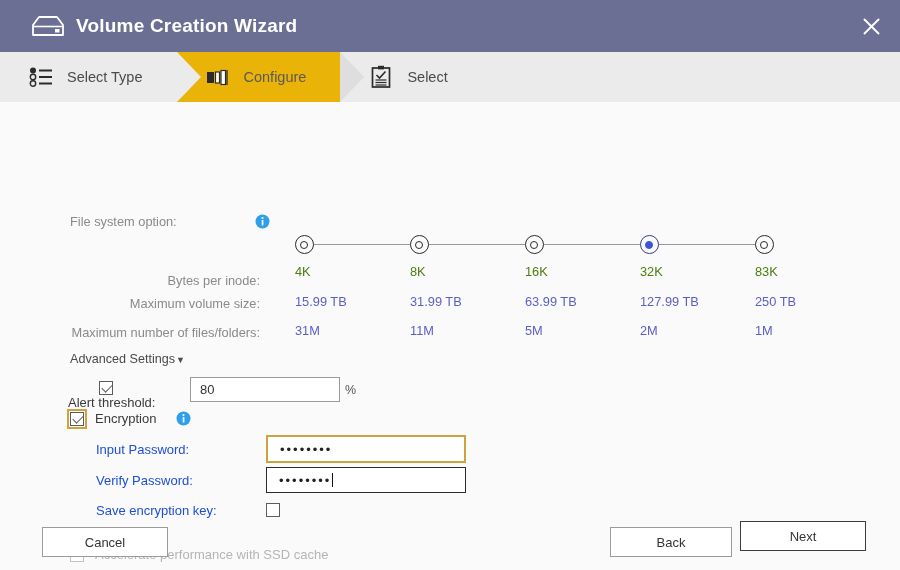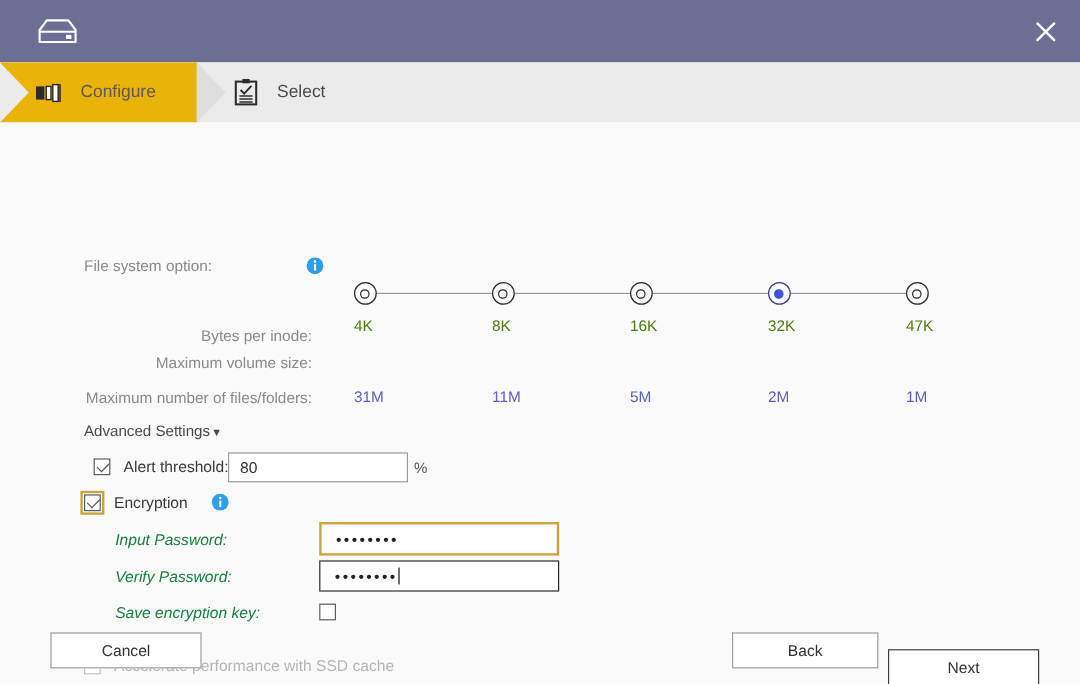--- a/index.html
+++ b/index.html
@@ -58,21 +58,21 @@
   .step-label { white-space: nowrap; }
 
   
   .content { position: relative; height: 417px; background: #fafafa; }
 
   .row-fs {
     position: absolute; left: 70px; top: 112px;
     display: flex; align-items: center; gap: 28px;
   }
   .lbl-muted { color: #8a8a8a; font-size: 12.8px; white-space: nowrap; }
-  .lbl-dark  { color: #15803d; font-size: 13px; white-space: nowrap; font-style: italic; }
+  .lbl-dark  { color: #1d4ed8; font-size: 13px; white-space: nowrap; }
   .info-icon { width: 15px; height: 15px; margin-left: 50px; cursor: pointer; }
 
   .row-inode {
     position: absolute; left: 70px; top: 133px;
     width: 190px; text-align: right; margin-top: 36px;
   }
 
   
   .slider { position: absolute; left: 280px; top: 133px; width: 510px; height: 20px; }
   .track {
@@ -126,21 +126,21 @@
     border-bottom: 1.7px solid #5c5c5c; transform: rotate(-45deg);
     top: 2px; left: 1.5px;
   }
   .cbox.disabled { border-color: #c2c2c2; cursor: default; }
   .cbox.focusring { outline: 2px solid #cda43c; outline-offset: 1px; }
 
   .ck-row { position: absolute; display: flex; align-items: center; }
   .ck-row .ck-label { margin-left: 11px; font-size: 13px; color: #3a3a3a; white-space: nowrap; }
   .ck-row.disabled .ck-label { color: #b5b5b5; }
 
-  .row-alert { left: 78px; top: 279px; }
+  .row-alert { left: 57px; top: 279px; flex-direction: column; }
   .row-enc   { left: 70px; top: 309px; }
   .row-ssd   { left: 70px; top: 445px; }
 
   .inp {
     border: 1px solid #9a9a9a; background: #fff; height: 24px;
     font-family: "Liberation Sans", sans-serif; font-size: 13px;
     color: #333; padding: 0 9px; outline: none;
   }
   .alert-input { position: absolute; left: 190px; top: 275px; width: 150px; height: 25px; }
   .pct { position: absolute; left: 345px; top: 281px; font-size: 12.5px; color: #555; }
@@ -172,43 +172,57 @@
   
   .footer { position: absolute; left: 0; bottom: 0; width: 900px; height: 54px; }
   .btn {
     position: absolute; height: 30px; background: #fff;
     border: 1px solid #9b9b9b; font-family: "Liberation Sans", sans-serif;
     font-size: 13px; color: #333; cursor: pointer;
     display: flex; align-items: center; justify-content: center;
   }
   .btn-cancel { left: 42px; top: 11px; width: 126px; }
   .btn-back   { left: 610px; top: 11px; width: 122px; }
-  .btn-next   { left: 740px; top: 25px; width: 126px; border: 1.6px solid #3d3d3d; }
+  .btn-next   { left: 740px; top: 5px; width: 126px; border: 1.6px solid #3d3d3d; }
 </style>
 </head>
 <body>
 
 <div class="titlebar">
   <span class="drive-icon">
     <svg width="36" height="26" viewBox="0 0 36 26">
       <path d="M3 12 L9 4 L27 4 L33 12 L33 22 L3 22 Z" fill="none" stroke="#ffffff" stroke-width="1.8" stroke-linejoin="round"></path>
       <line x1="3" y1="13.5" x2="33" y2="13.5" stroke="#ffffff" stroke-width="1.6"></line>
       <rect x="25" y="16" width="4.5" height="3.5" fill="#ffffff"></rect>
     </svg>
   </span>
+  <span class="title-text">Volume Creation Wizard</span>
   <span class="close-btn">
     <svg width="17" height="17" viewBox="0 0 17 17">
       <line x1="1.5" y1="1.5" x2="15.5" y2="15.5" stroke="#ffffff" stroke-width="2" stroke-linecap="round"></line>
       <line x1="15.5" y1="1.5" x2="1.5" y2="15.5" stroke="#ffffff" stroke-width="2" stroke-linecap="round"></line>
     </svg>
   </span>
 </div>
 
 <div class="stepbar">
 
+  <div class="step">
+    <span class="sicon">
+      <svg width="26" height="26" viewBox="0 0 26 26">
+        <circle cx="5" cy="6.5" r="3" fill="#2b2b2b"></circle>
+        <circle cx="5" cy="13" r="2.7" fill="none" stroke="#2b2b2b" stroke-width="1.4"></circle>
+        <circle cx="5" cy="19.5" r="2.7" fill="none" stroke="#2b2b2b" stroke-width="1.4"></circle>
+        <line x1="11" y1="6.5" x2="24" y2="6.5" stroke="#2b2b2b" stroke-width="2"></line>
+        <line x1="11" y1="13" x2="24" y2="13" stroke="#2b2b2b" stroke-width="2"></line>
+        <line x1="11" y1="19.5" x2="24" y2="19.5" stroke="#2b2b2b" stroke-width="2"></line>
+      </svg>
+    </span>
+    <span class="step-label">Select Type</span>
+  </div>
 
   <div class="step active">
     <span class="sicon">
       <svg width="26" height="26" viewBox="0 0 26 26">
         <rect x="2" y="8" width="7" height="11" fill="#2b2b2b"></rect>
         <rect x="10.5" y="8" width="4" height="11" fill="#ffffff" stroke="#2b2b2b" stroke-width="1.2"></rect>
         <rect x="16" y="6.5" width="4.5" height="14" fill="#ffffff" stroke="#2b2b2b" stroke-width="1.2"></rect>
         <line x1="22" y1="6" x2="22" y2="21" stroke="#2b2b2b" stroke-width="1.3"></line>
       </svg>
     </span>
@@ -264,25 +278,32 @@
     <div class="node" style="left:484px">
         <span class="inner"></span>
       </div>
   </div>
 
   <div class="tick-row">
     <span class="cell" style="left:24px">4K</span>
     <span class="cell" style="left:139px">8K</span>
     <span class="cell" style="left:254px">16K</span>
     <span class="cell" style="left:369px">32K</span>
-    <span class="cell" style="left:484px">47K</span>
+    <span class="cell" style="left:484px">83K</span>
   </div>
 
   <div class="lbl-volsize">
     <span class="lbl-muted">Maximum volume size:</span>
+  </div>
+  <div class="vol-row">
+    <span class="cell" style="left:24px">15.99 TB</span>
+    <span class="cell" style="left:139px">31.99 TB</span>
+    <span class="cell" style="left:254px">63.99 TB</span>
+    <span class="cell" style="left:369px">127.99 TB</span>
+    <span class="cell" style="left:484px">250 TB</span>
   </div>
 
   <div class="lbl-files">
     <span class="lbl-muted">Maximum number of files/folders:</span>
   </div>
   <div class="files-row">
     <span class="cell" style="left:24px">31M</span>
     <span class="cell" style="left:139px">11M</span>
     <span class="cell" style="left:254px">5M</span>
     <span class="cell" style="left:369px">2M</span>

